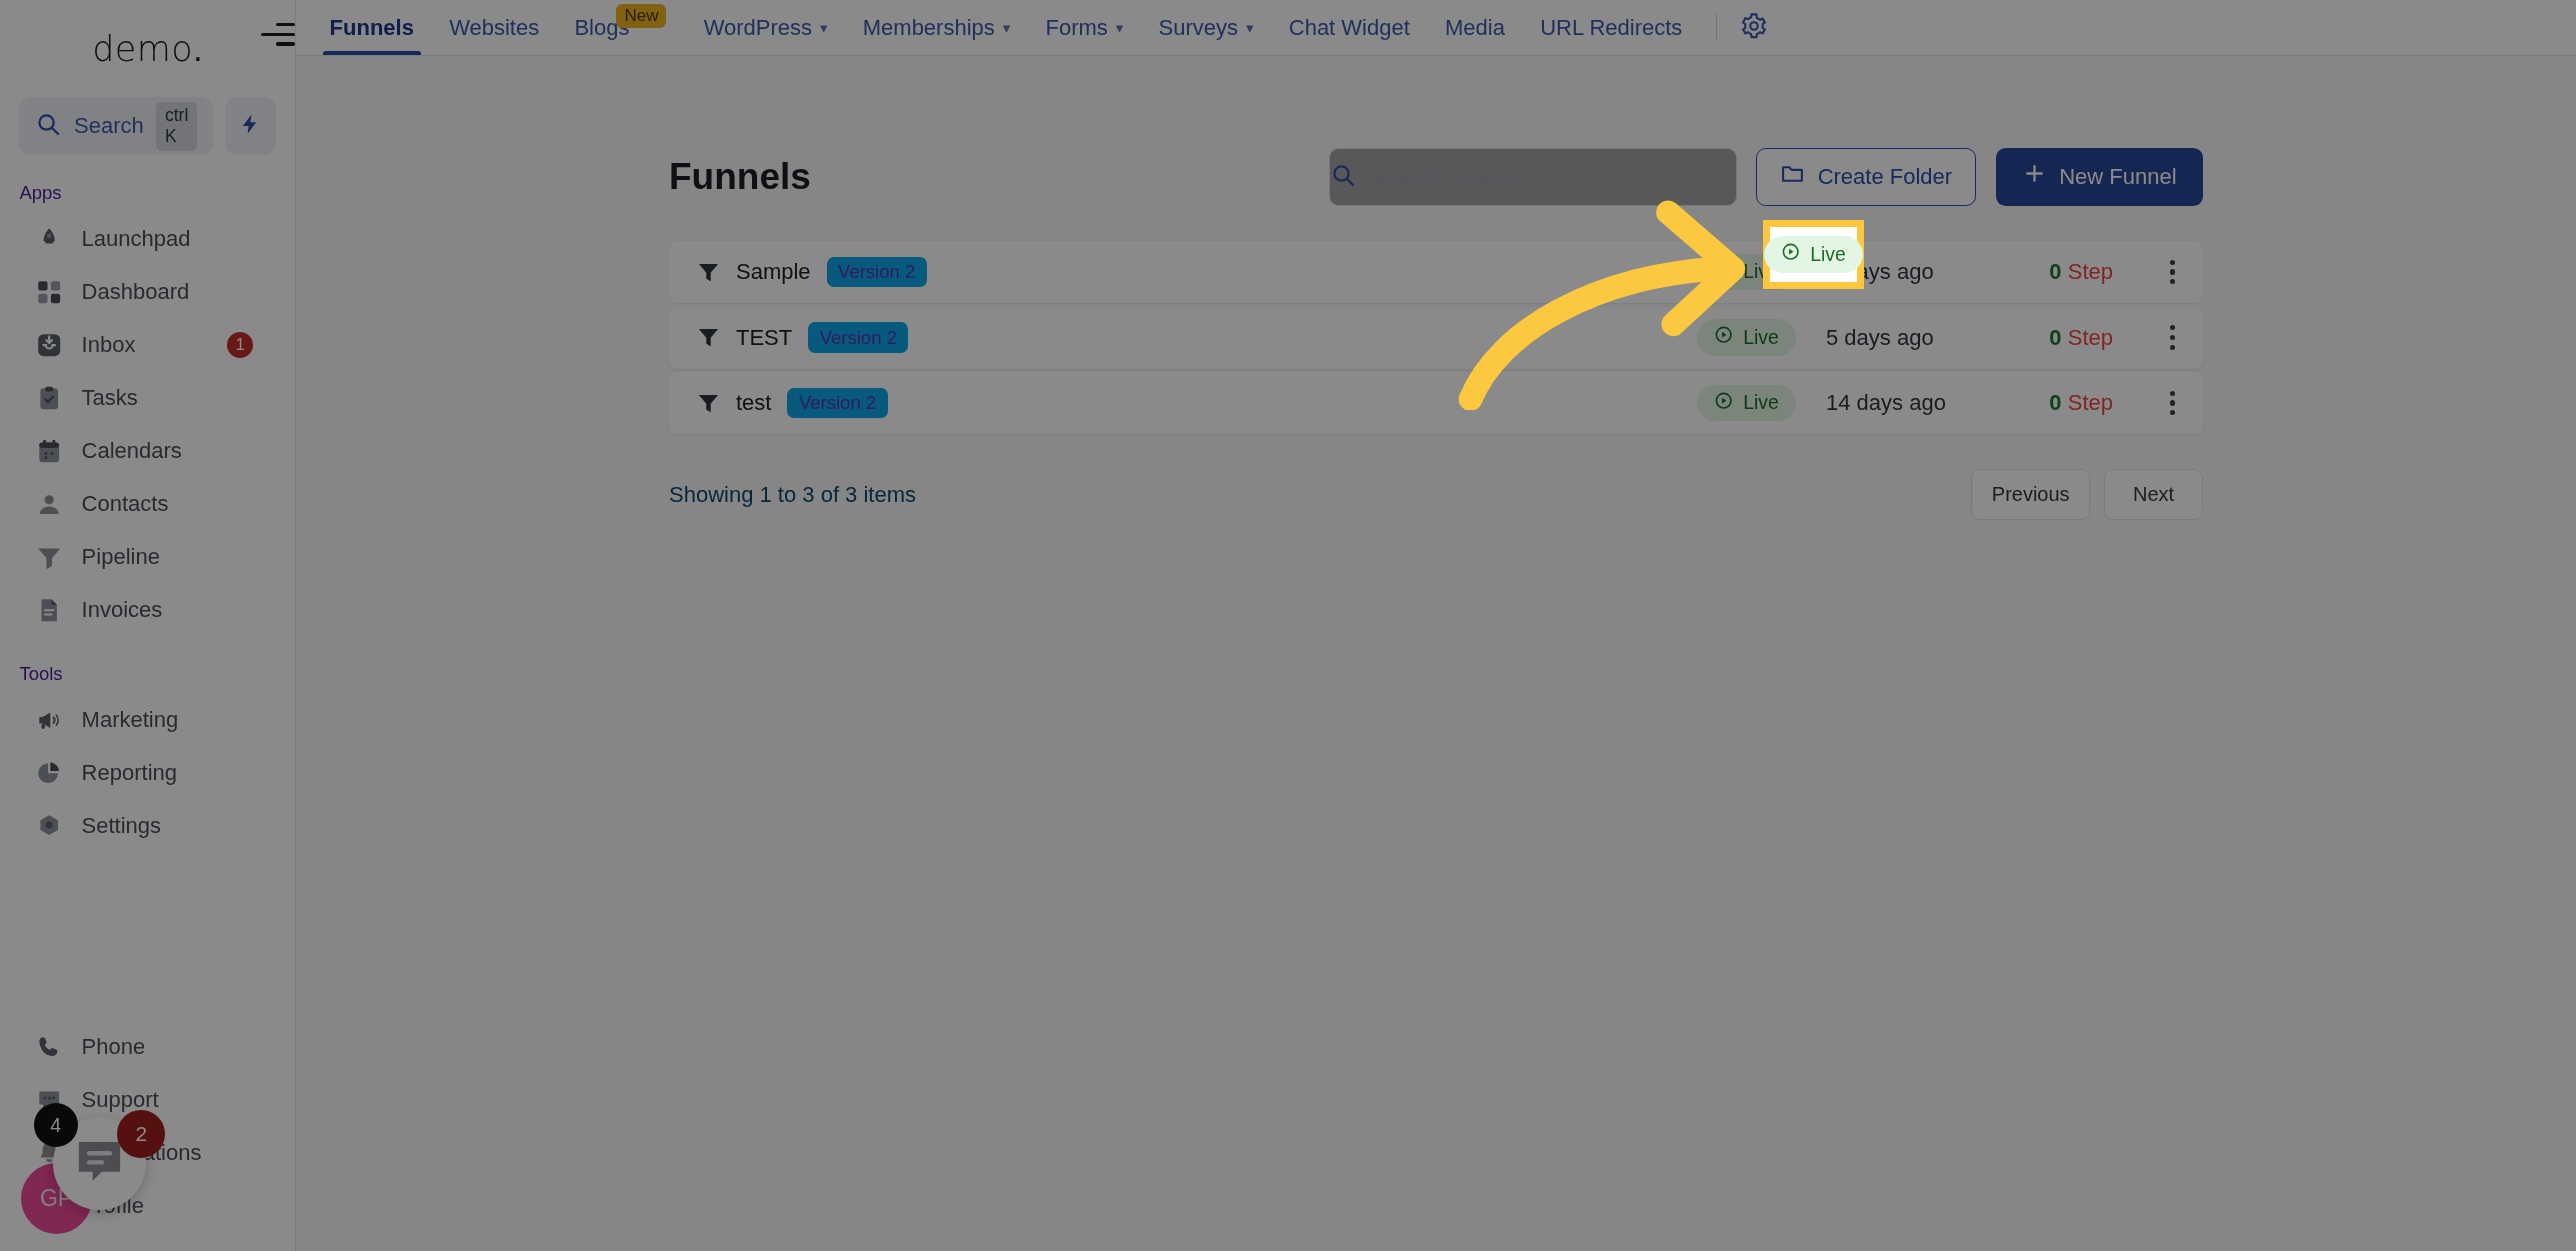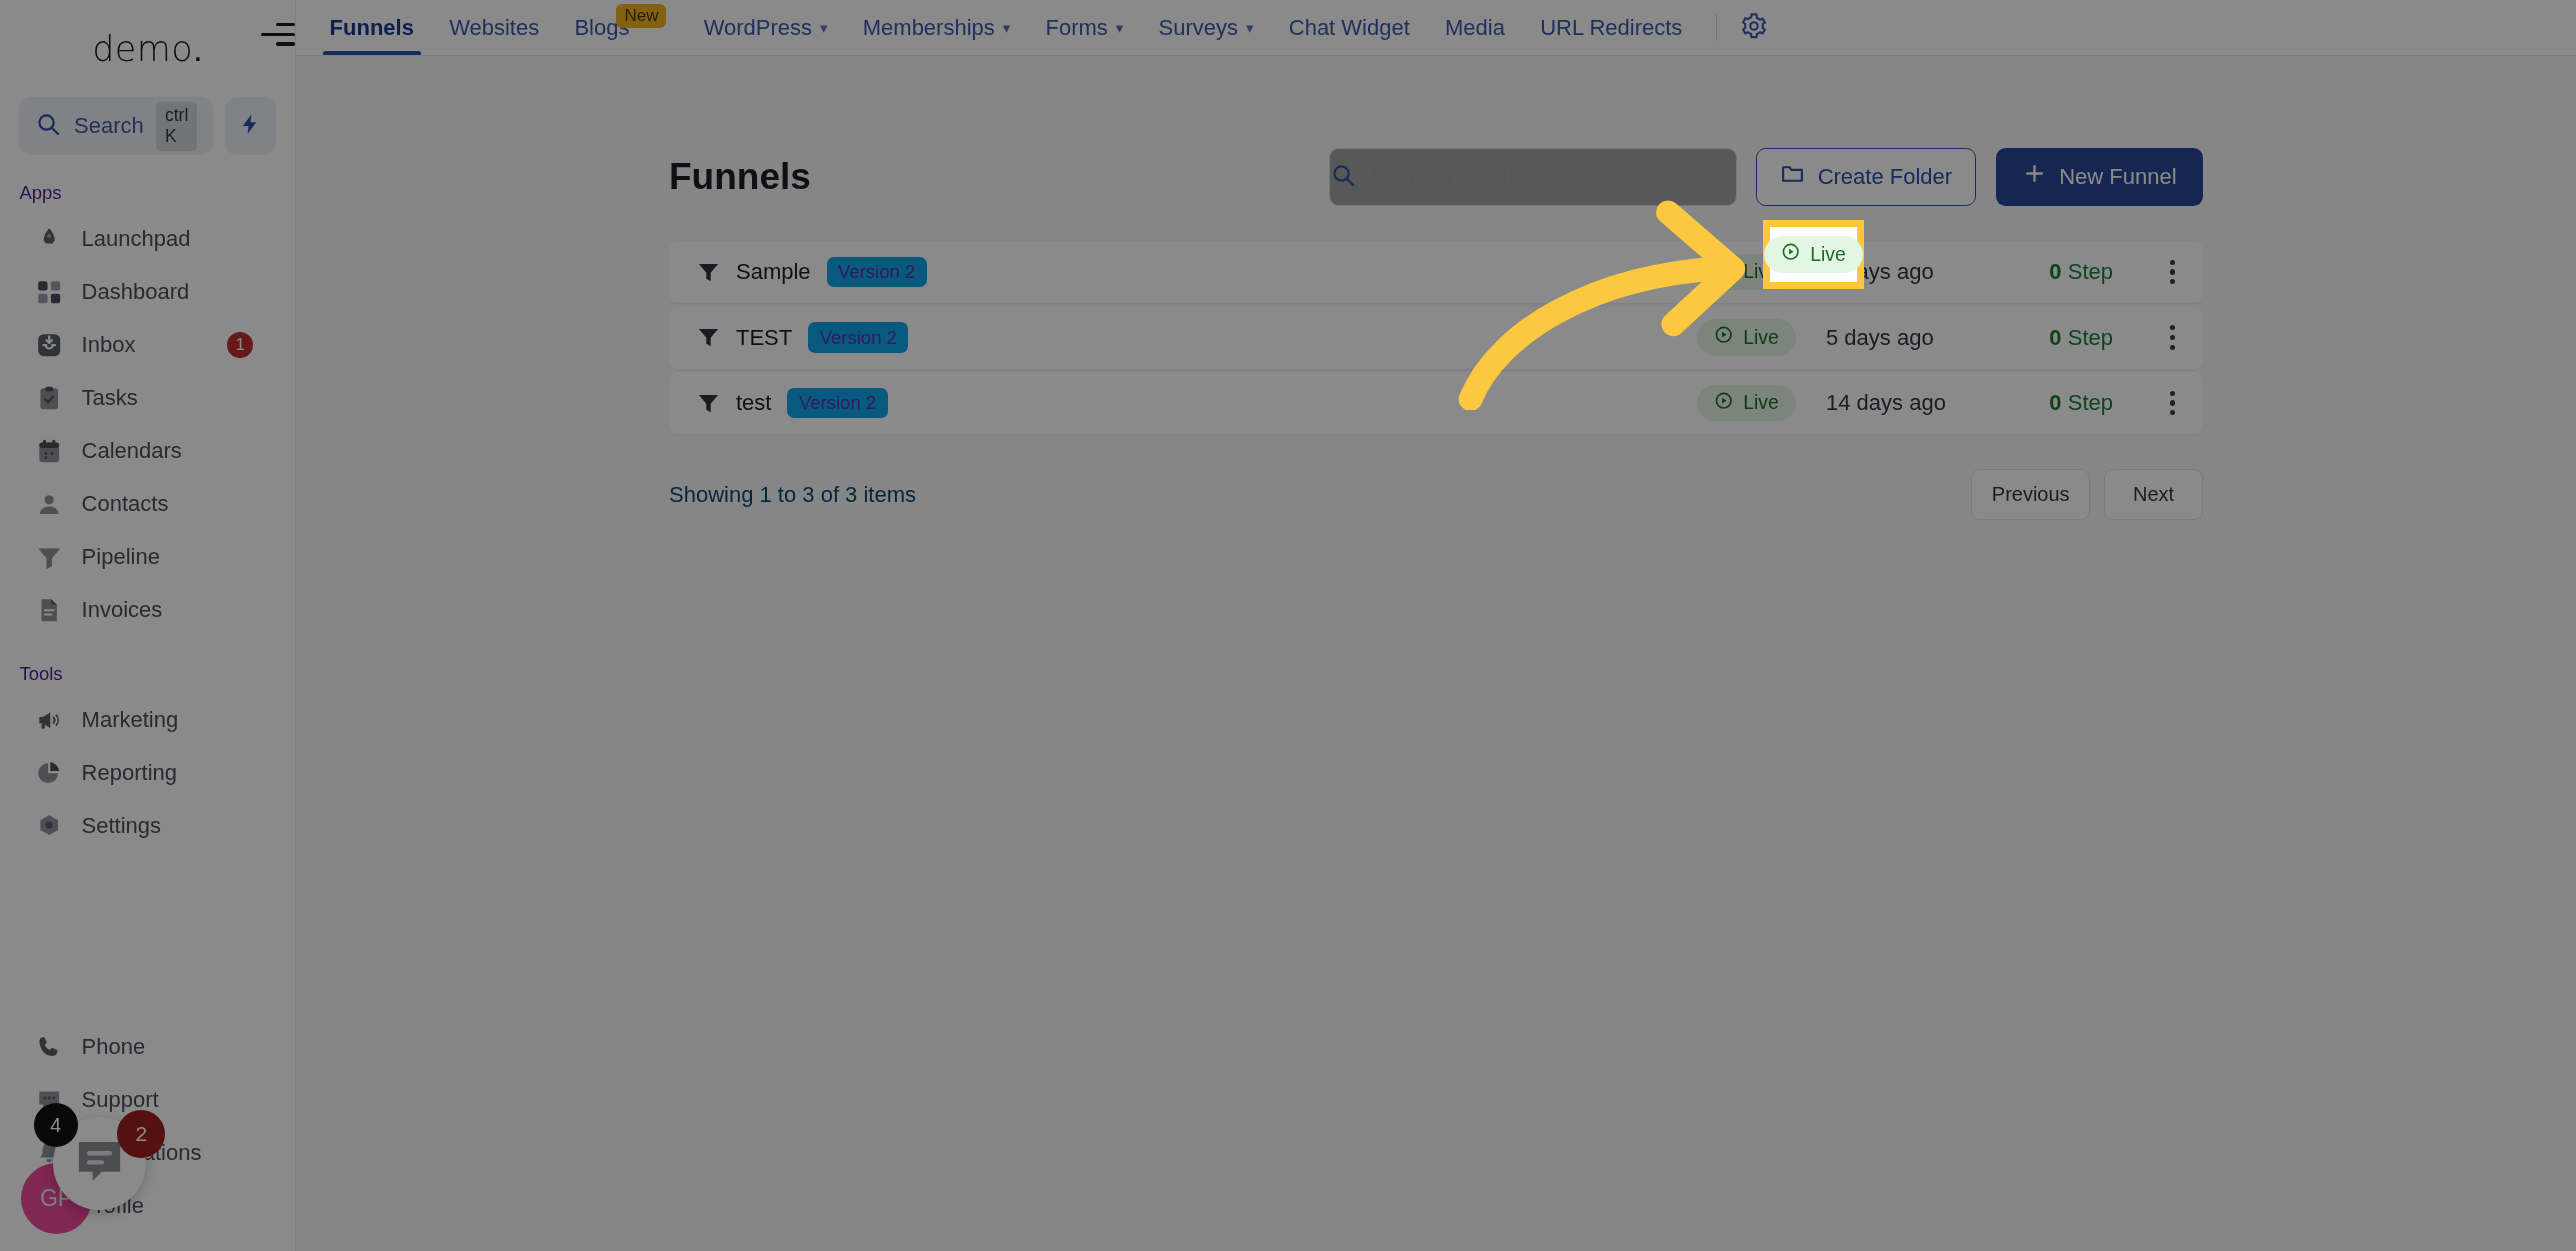--- a/index.html
+++ b/index.html
@@ -162,21 +162,21 @@
   }
   .fgrow { flex:1; }
   .livepill {
     background:#e3f6e4; color:#1e6b2a; font-size:19.4px;
     border-radius:26.4px; padding:6.2px 17.6px; display:flex; align-items:center; gap:9.7px;
     width:99px; justify-content:center;
   }
   .fdate { font-size:22px; color:#31363f; width:185px; text-align:left; padding-left:30px; }
   .fsteps { width:132px; text-align:right; font-size:22px; }
   .fsteps b { color:#1c7a2c; }
-  .fsteps span { color:#15803d; }
+  .fsteps span { color:#ef4444; }
   .fmenu { width:62px; display:flex; justify-content:flex-end; cursor:pointer; }
   .dots { display:flex; flex-direction:column; gap:4.4px; align-items:center; }
   .dots i { width:5.3px; height:5.3px; background:#3a3f48; border-radius:50%; display:block; }
 
   .footer-row { margin-top:35px; display:flex; align-items:center; }
   .showing { font-size:22px; color:#0c4a6e; }
   .pager { margin-left:auto; display:flex; gap:14px; }
   .pgbtn {
     height:51px; min-width:99px; background:#ffffff; border:0.9px solid #dfe2e8;
     border-radius:8.8px; font-size:20px; color:#31363f; cursor:pointer;

